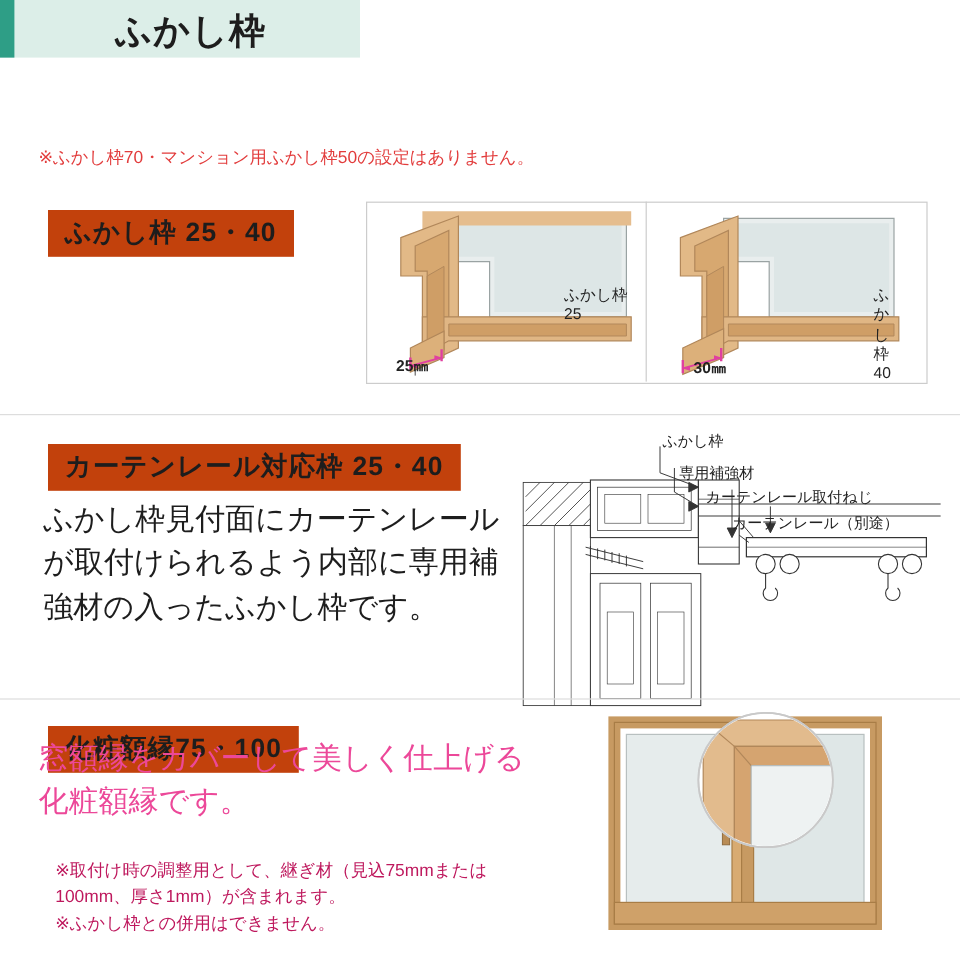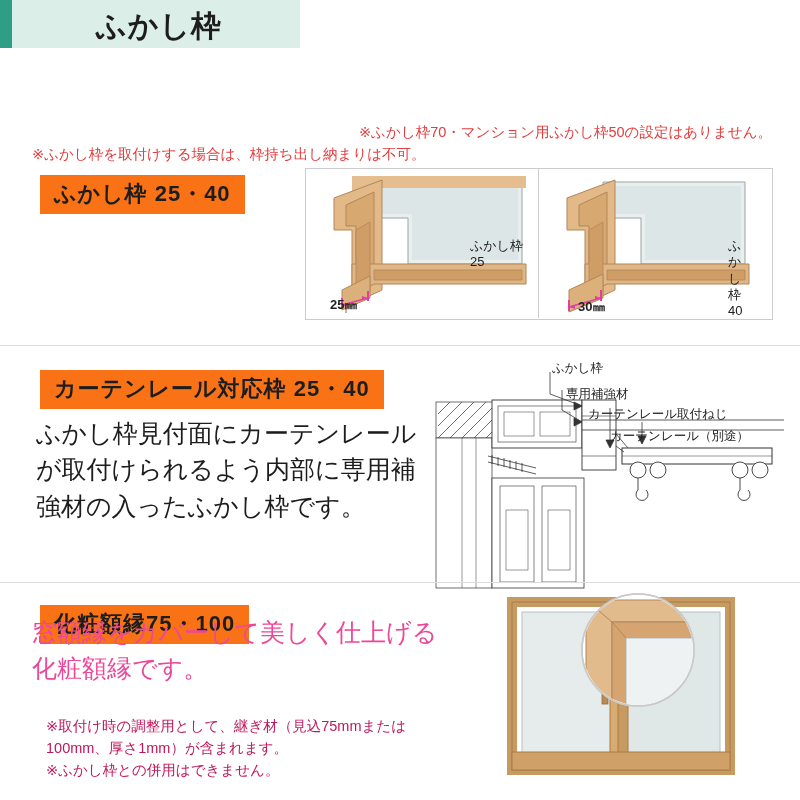--- a/index.html
+++ b/index.html
@@ -34,27 +34,27 @@
   
   .intro{
     position:absolute;left:30px;top:56px;width:745px;
     font-size:25px;line-height:1.42;color:#1d1d1d;
     letter-spacing:0px;
   }
   .note-red{
     position:absolute;left:32px;width:740px;
     font-size:14.5px;color:#e23c3c;line-height:1.45;
   }
-  .note-red-1{top:122px;text-align:right;}
+  .note-red-1{top:122px;}
   .note-red-2{top:144px;}
 
   
   .sec-label{
     position:absolute;
-    background:#f97316;
+    background:#c2410c;
     font-size:22px;font-weight:bold;color:#1d1d1d;
     padding:4px 14px 5px 14px;
     letter-spacing:1px;
     white-space:nowrap;
   }
 
   
   .s1-label{left:40px;top:175px;}
   .s1-box{
     position:absolute;left:305px;top:168px;width:466px;height:150px;
@@ -112,21 +112,20 @@
 
 <div class="page">
 
   <div class="header">
     <div class="header-band"></div>
     <div class="header-accent"></div>
     <div class="header-title">ふかし枠</div>
   </div>
 
   <div class="note-red note-red-1">※ふかし枠70・マンション用ふかし枠50の設定はありません。</div>
-  <div class="note-red note-red-2">※ふかし枠を取付けする場合は、枠持ち出し納まりは不可。</div>
 
   <div class="sec-label s1-label">ふかし枠 25・40</div>
 
   <div class="s1-box"></div>
   <div class="s1-divider"></div>
 
   <div style="position:absolute;left:312px;top:172px;width:222px;height:142px;">
     <svg width="222" height="142" viewBox="0 0 222 142">
 
       <polygon points="58,10 210,10 210,92 96,92 96,46 58,46" fill="#e9eeee" stroke="#9aa3a3" stroke-width="1"></polygon>

